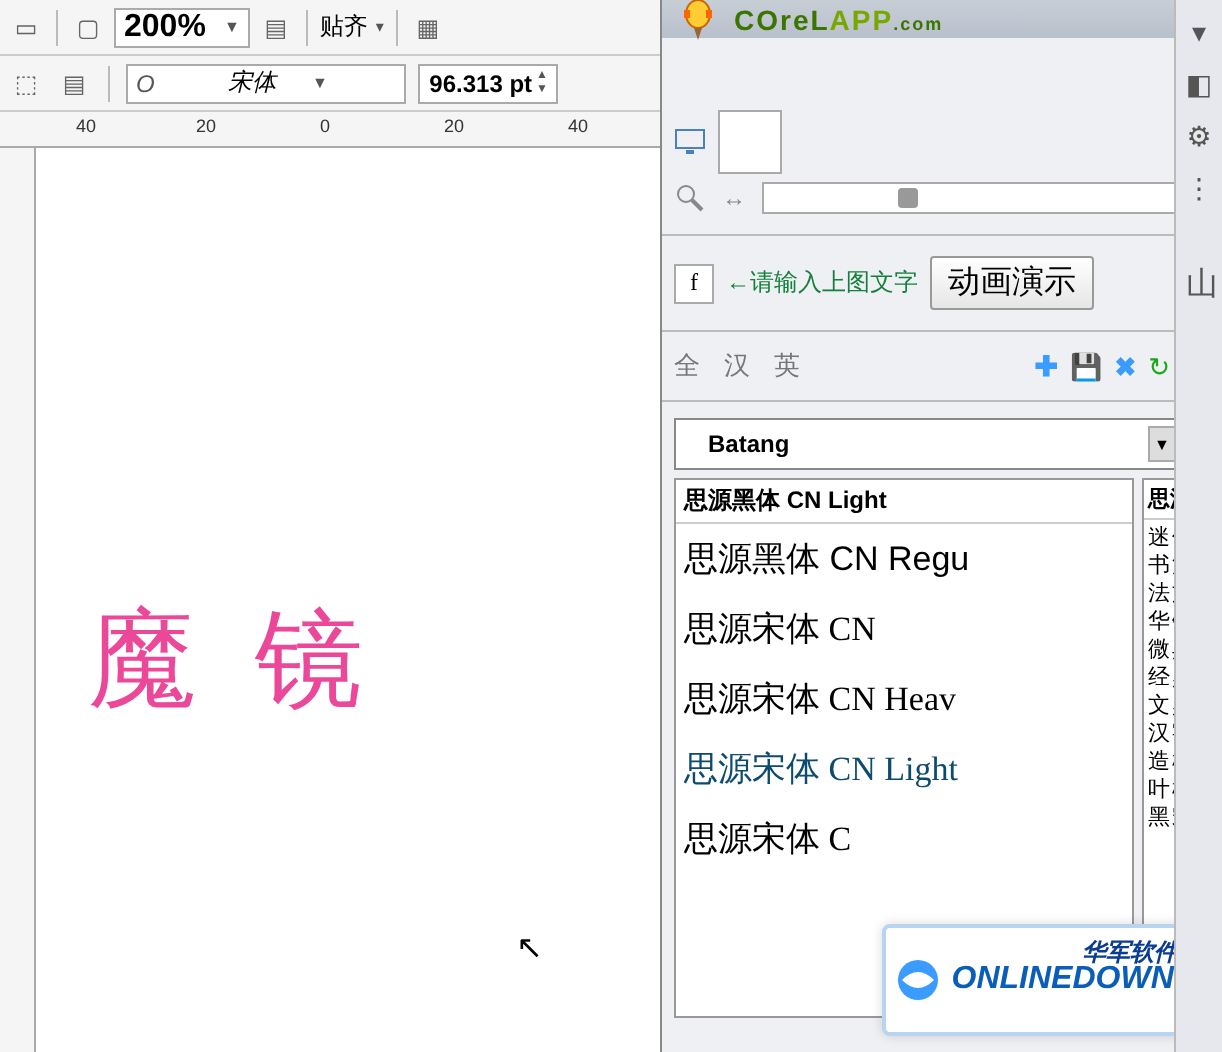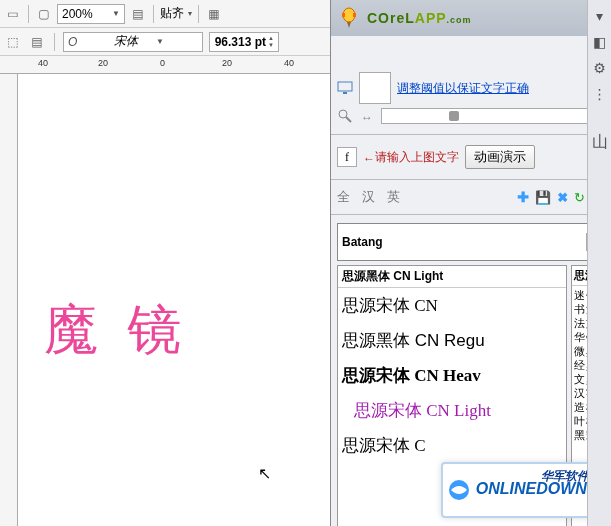--- a/index.html
+++ b/index.html
@@ -34,22 +34,23 @@
       display: inline-flex;
       align-items: center;
       border: 1px solid #aaa;
       background: #fff;
       height: 20px;
       padding: 0 4px;
     }
     .zoom-box input {
       border: none;
       width: 50px;
-      font-size: 12px;
+      font-size: 16px;
       outline: none;
+      font-weight: bold;
     }
     .dropdown-arrow {
       font-size: 8px;
       color: #555;
       cursor: pointer;
     }
     .font-combo {
       display: inline-flex;
       align-items: center;
       border: 1px solid #aaa;
@@ -132,21 +133,21 @@
     .right-pane {
       position: absolute;
       top: 0;
       left: 330px;
       width: 281px;
       height: 526px;
       background: #eef0f4;
       border-left: 1px solid #888;
     }
     .corel-header {
-      height: 36px;
+      height: 19px;
       background: linear-gradient(#c8ced6, #b8c0cc);
       display: flex;
       align-items: center;
       padding: 0 6px;
       position: relative;
       text-align: center;
     }
     .balloon-icon {
       width: 24px;
       height: 24px;
@@ -228,28 +229,28 @@
       height: 20px;
       border: 1px solid #aaa;
       background: #fff;
       display: flex;
       align-items: center;
       justify-content: center;
       font-family: serif;
       font-size: 12px;
     }
     .hint-link {
-      color: #b91c1c;
+      color: #15803d;
       font-size: 12px;
     }
     .demo-btn {
       border: 1px solid #999;
       background: linear-gradient(#fff, #e6e6e6);
       padding: 2px 8px;
-      font-size: 13px;
+      font-size: 16px;
       cursor: pointer;
       border-radius: 2px;
     }
     .filter-row {
       padding: 4px 6px;
       display: flex;
       align-items: center;
       gap: 12px;
     }
     .filter-row .f-txt { color: #777; font-size: 13px; cursor: pointer; }
@@ -265,24 +266,24 @@
     .ai-refresh { color: #18a818; font-size: 13px; }
     .ai-zoom { color: #888; font-size: 13px; }
     .font-size-row {
       padding: 4px 6px;
       display: flex;
       gap: 6px;
     }
     .combo {
       border: 1px solid #888;
       background: #fff;
-      height: 38px;
-      display: flex;
-      align-items: center;
-      padding: 0 4px;
+      height: 26px;
+      display: flex;
+      align-items: center;
+      padding: 0 16px;
       font-size: 12px;
     }
     .combo.wide { flex: 1; font-weight: bold; }
     .combo.narrow { width: 70px; font-weight: bold; }
     .combo .arrow-btn {
       width: 14px;
       height: 18px;
       background: #ddd;
       border: 1px solid #aaa;
       margin-left: 4px;
@@ -311,22 +312,22 @@
       font-weight: bold;
     }
     .font-item {
       padding: 6px 4px;
       font-size: 17px;
       white-space: nowrap;
       overflow: hidden;
       cursor: pointer;
     }
     .font-item.serif { font-family: "SimSun", serif; }
-    .font-item.heavy { font-weight: bold; font-family: "SimSun", serif; }
-    .font-item.light { color: #a21caf; margin-left: 12px; }
+    .font-item.heavy { font-weight: normal; font-family: "SimSun", serif; }
+    .font-item.light { color: #0c4a6e; }
     .side-list {
       width: 34px;
       border: 1px solid #999;
       background: #fff;
       height: 270px;
       font-size: 11px;
       overflow: hidden;
       position: relative;
     }
     .side-list-header {
@@ -466,21 +467,20 @@
   </div>
 
   <div class="threshold-row">
     <span class="small-tool-icon">
       <svg width="16" height="16" viewBox="0 0 16 16">
           <rect x="1" y="2" width="14" height="9" fill="none" stroke="#4a80c0"></rect>
           <rect x="6" y="12" width="4" height="2" fill="#4a80c0"></rect>
         </svg>
     </span>
     <div class="preview-box"></div>
-    <span class="threshold-link">调整阈值以保证文字正确</span>
   </div>
 
   <div class="slider-row">
     <span class="small-tool-icon">
       <svg width="14" height="14" viewBox="0 0 14 14">
           <circle cx="5" cy="5" r="4" fill="none" stroke="#888"></circle>
           <line x1="8" y1="8" x2="13" y2="13" stroke="#888" stroke-width="2"></line>
         </svg>
     </span>
     <span class="small-tool-icon">↔</span>
@@ -523,22 +523,22 @@
     <div class="combo wide">
       <span style="flex:1">Batang</span>
       <div class="arrow-btn">▼</div>
     </div>
   </div>
 
   <div class="font-list-area">
     <div class="font-list">
       <div class="font-list-header">思源黑体 CN Light</div>
       <div id="font-items">
+          <div class="font-item ">思源黑体 CN Regu</div>
           <div class="font-item serif">思源宋体 CN</div>
-          <div class="font-item ">思源黑体 CN Regu</div>
           <div class="font-item heavy">思源宋体 CN Heav</div>
           <div class="font-item serif light">思源宋体 CN Light</div>
           <div class="font-item serif">思源宋体 C</div>
         </div>
     </div>
     <div class="side-list">
       <div class="side-list-header">思源</div>
       <div class="col" id="recent-items">
           <div class="pair">
             <span>迷</span>

